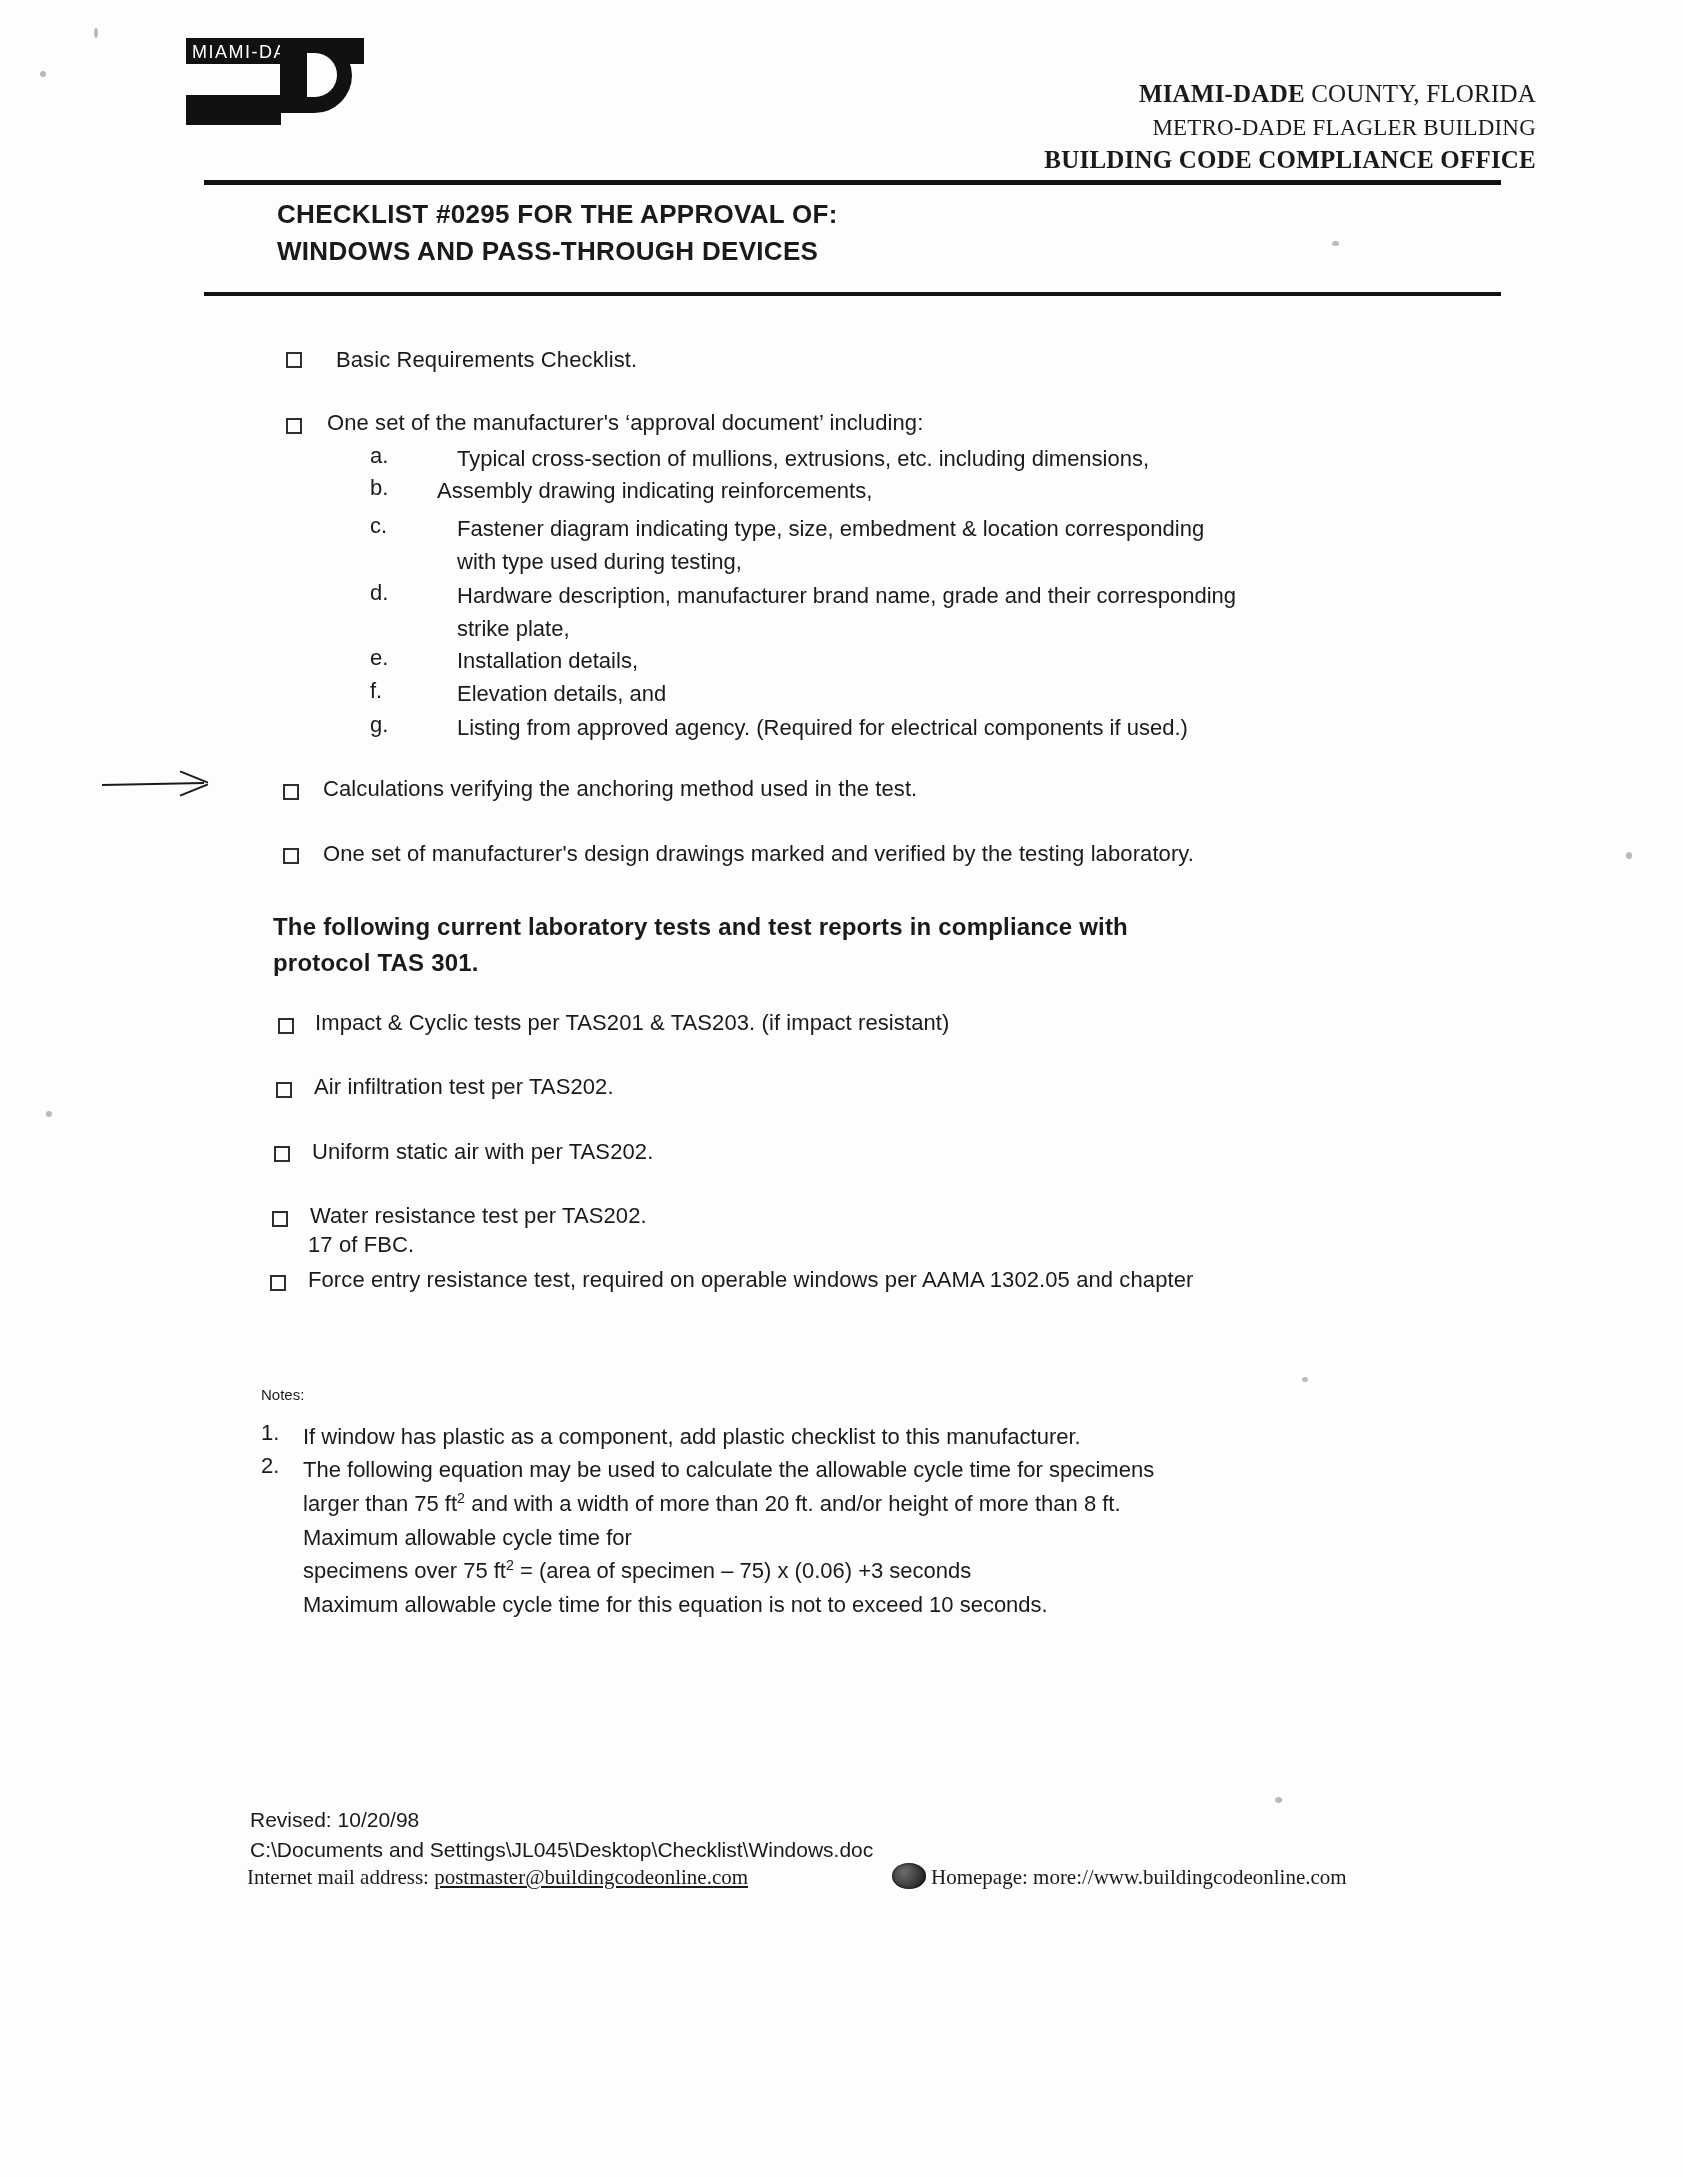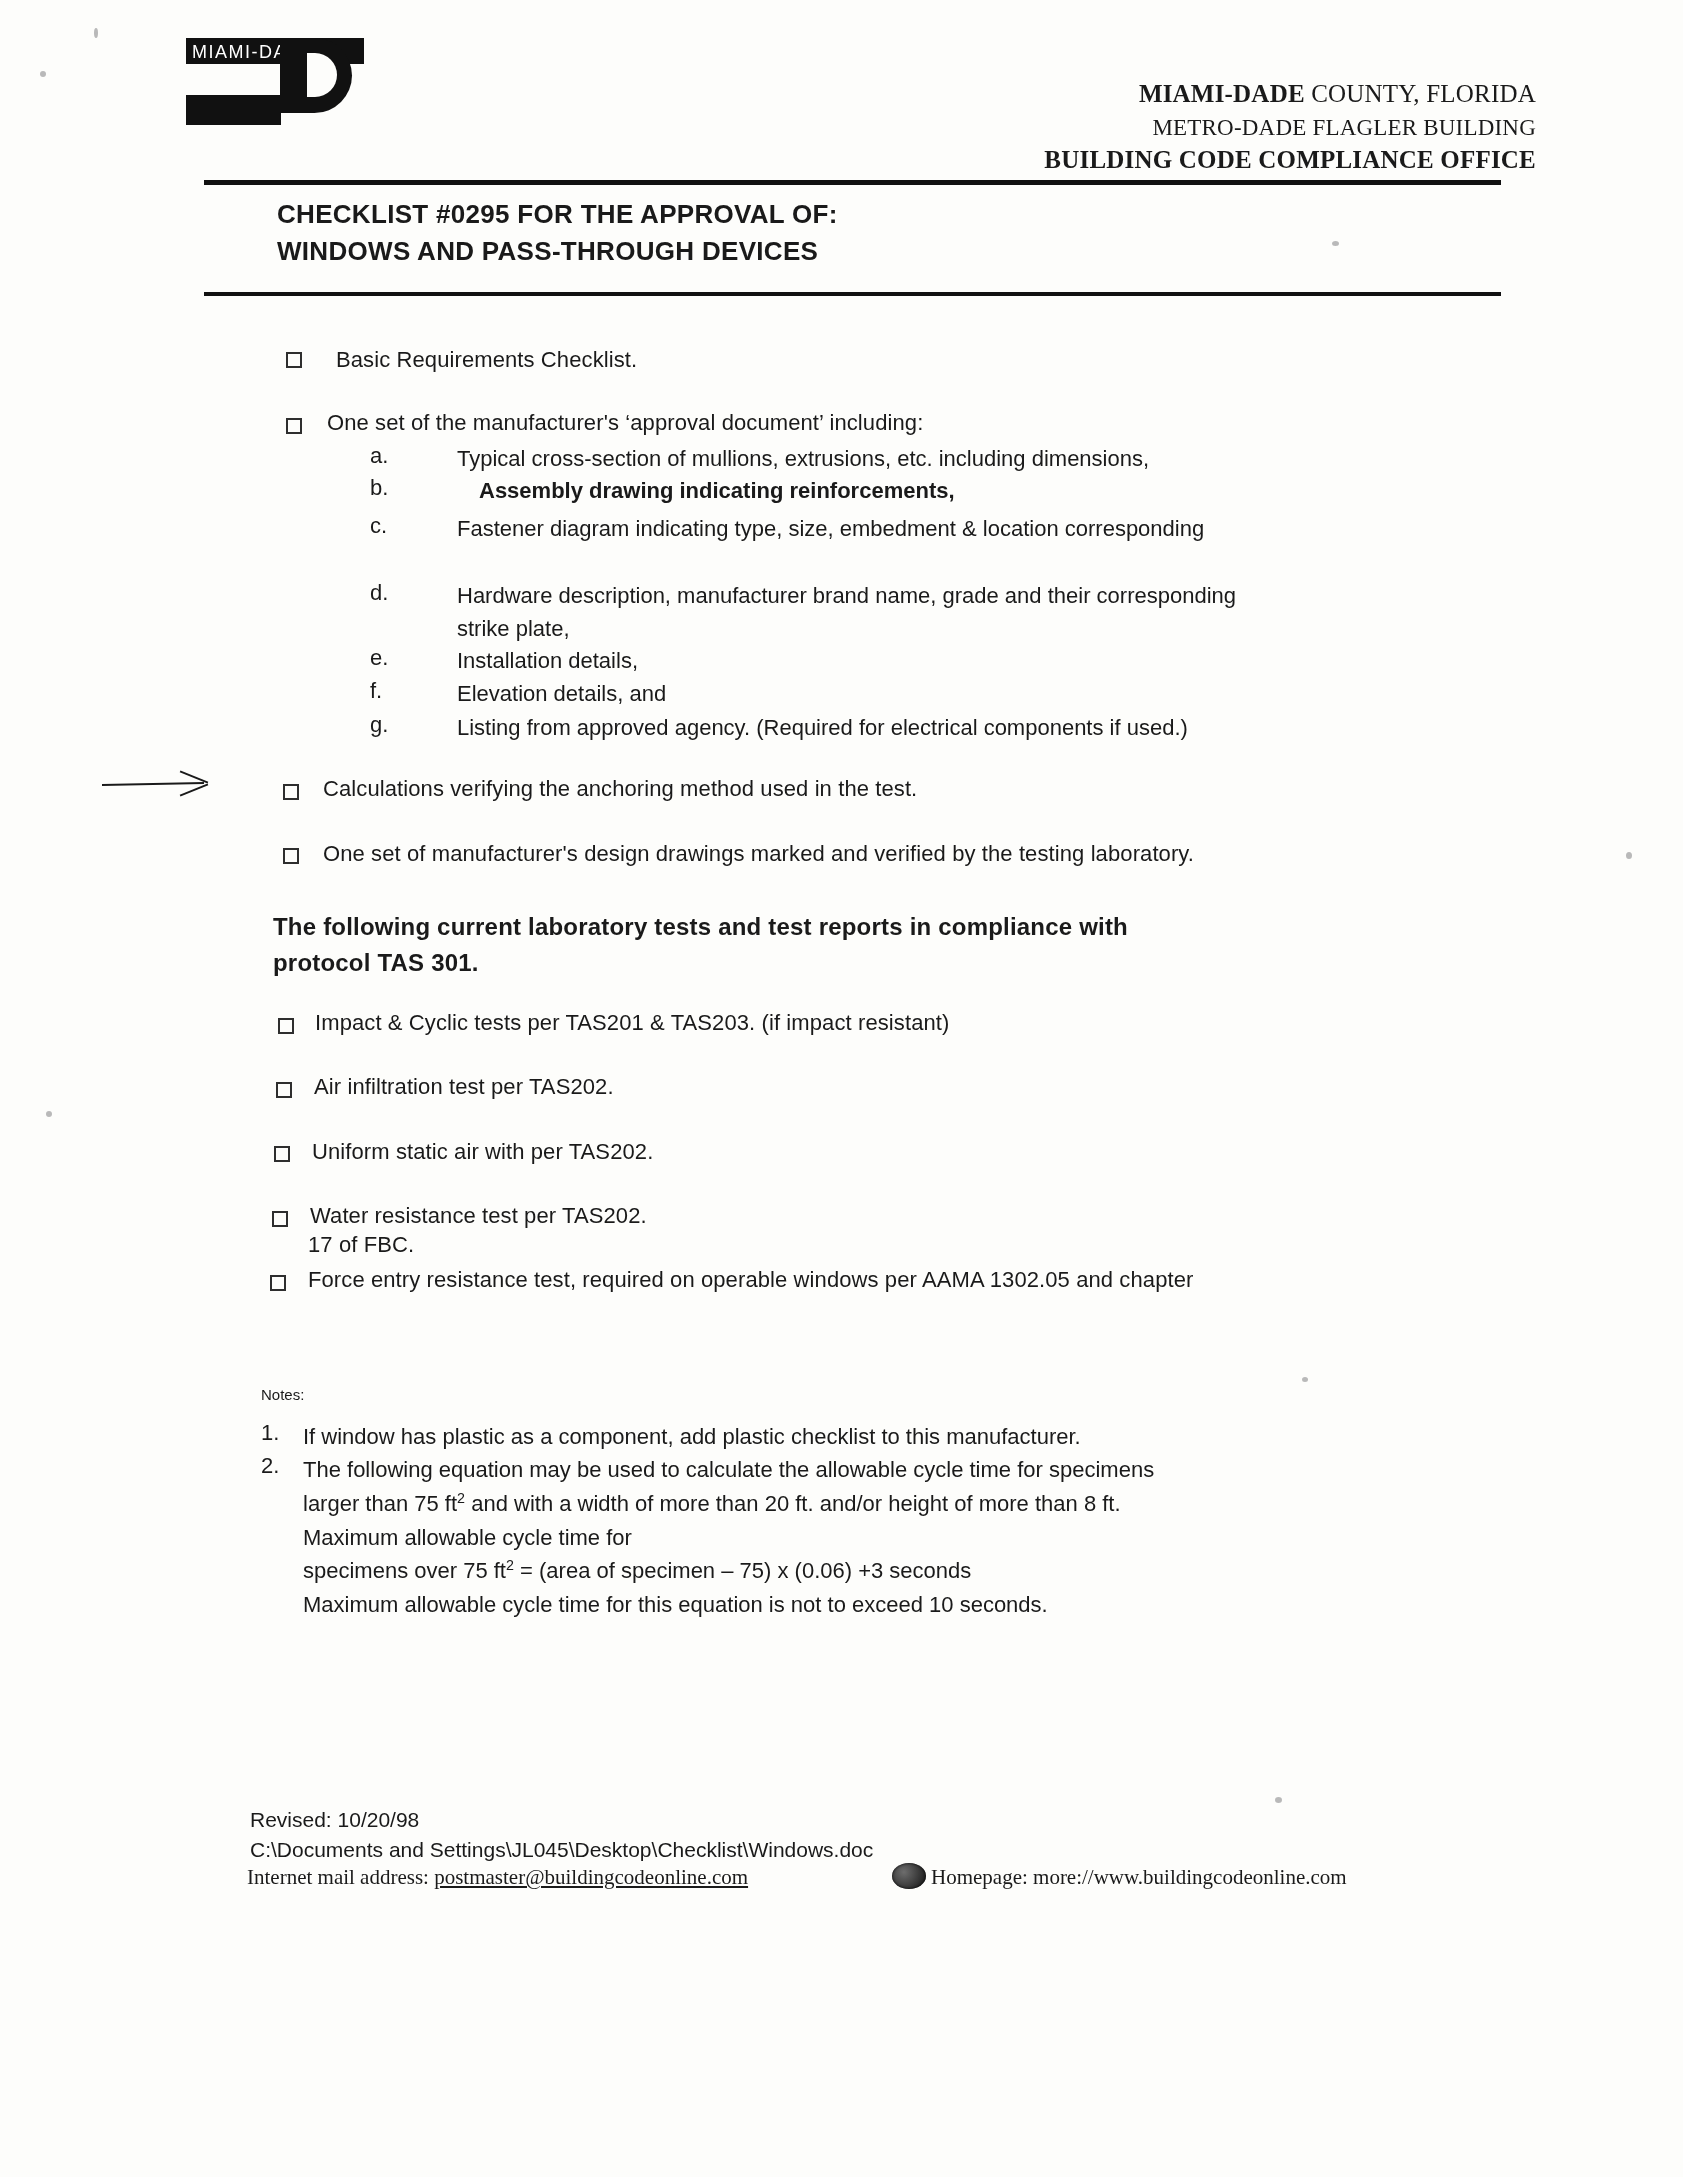--- a/index.html
+++ b/index.html
@@ -233,24 +233,25 @@
   <div class="box" style="left:286px;top:352px;"></div>
   <div class="item" style="left:336px;top:343px;width:1089px;">Basic Requirements Checklist.</div>
 
   <div class="box" style="left:286px;top:418px;"></div>
   <div class="item" style="left:327px;top:406px;width:1109px;">One set of the manufacturer's ‘approval document’ including:</div>
 
   <div class="sub-letter" style="left:370px;top:443px;">a.</div>
   <div class="sub" style="left:457px;top:443px;width:990px;">Typical cross-section of mullions, extrusions, etc. including dimensions,</div>
 
   <div class="sub-letter" style="left:370px;top:475px;">b.</div>
-  <div class="sub" style="left:479px;top:475px;width:990px;font-weight:bold;">Assembly drawing indicating reinforcements,</div>
+  <div class="sub" style="left:437px;top:475px;width:990px;">Assembly drawing indicating reinforcements,</div>
 
   <div class="sub-letter" style="left:370px;top:513px;">c.</div>
   <div class="sub" style="left:457px;top:513px;width:1020px;">Fastener  diagram  indicating  type,  size,  embedment  &amp;  location  corresponding</div>
+  <div class="sub" style="left:457px;top:546px;width:1020px;">with type used during testing,</div>
 
   <div class="sub-letter" style="left:370px;top:580px;">d.</div>
   <div class="sub" style="left:457px;top:580px;width:1020px;">Hardware description, manufacturer brand name, grade and their corresponding</div>
   <div class="sub" style="left:457px;top:613px;width:1020px;">strike plate,</div>
 
   <div class="sub-letter" style="left:370px;top:645px;">e.</div>
   <div class="sub" style="left:457px;top:645px;width:990px;">Installation details,</div>
 
   <div class="sub-letter" style="left:370px;top:678px;">f.</div>
   <div class="sub" style="left:457px;top:678px;width:990px;">Elevation details, and</div>

